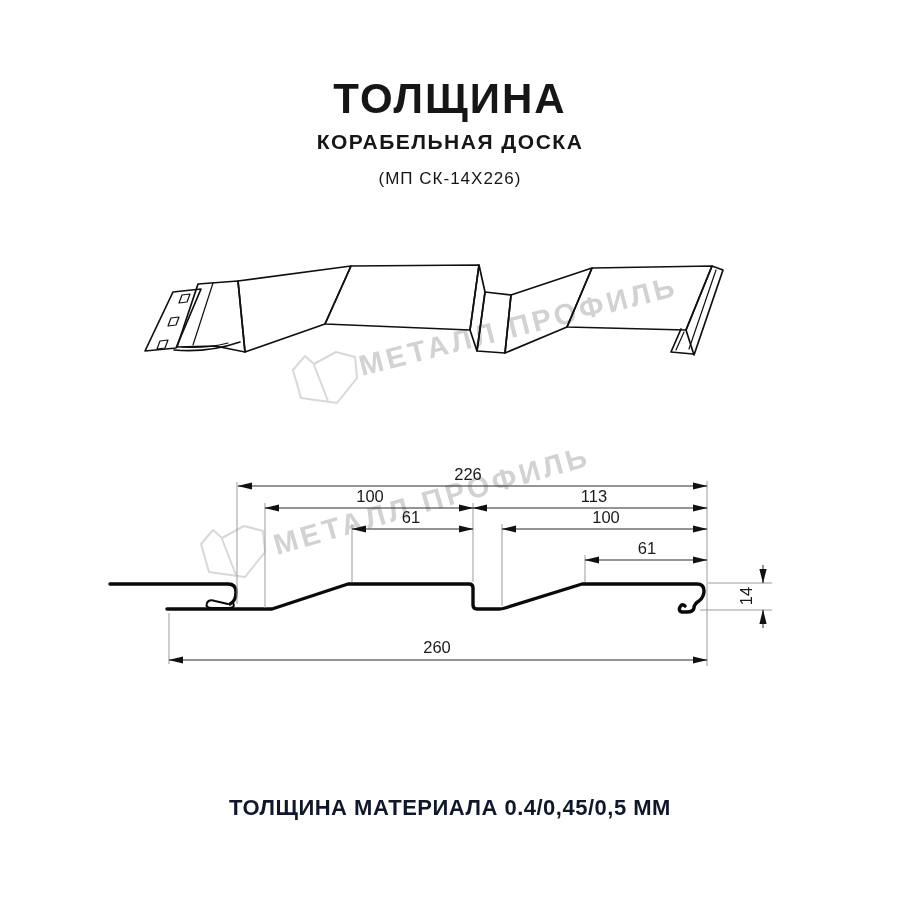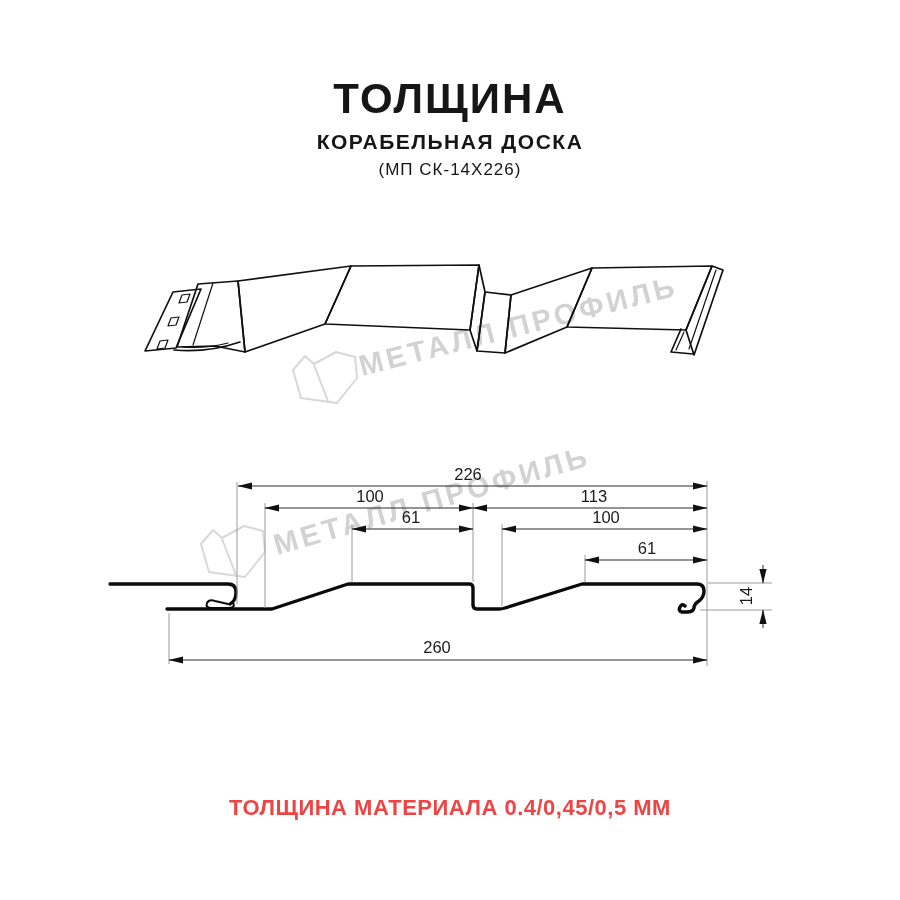--- a/index.html
+++ b/index.html
@@ -1,23 +1,23 @@
 <!DOCTYPE html>
 <html><head>
 <meta charset="utf-8">
 <style>
   html,body{margin:0;padding:0;background:#fff;}
   .page{position:relative;width:900px;height:900px;background:#ffffff;overflow:hidden;
         font-family:"Liberation Sans",sans-serif;}
   .title-block{position:absolute;left:0;right:0;top:76px;text-align:center;color:#161616;}
   .t-main{font-size:42px;font-weight:800;letter-spacing:2px;line-height:1.1;}
   .t-sub{font-size:21px;font-weight:700;letter-spacing:1.5px;margin-top:8px;}
-  .t-code{font-size:17px;font-weight:500;letter-spacing:1px;margin-top:6px;}
+  .t-code{font-size:17px;font-weight:500;letter-spacing:1px;margin-top:15px;}
   .footer-line{position:absolute;left:0;right:0;top:795px;text-align:center;
-        font-size:22px;font-weight:600;letter-spacing:.5px;color:#ef4444;}
+        font-size:22px;font-weight:600;letter-spacing:.5px;color:#0f172a;}
   svg{position:absolute;left:0;top:0;}
   .face{fill:#ffffff;stroke:none;}
   .edge{fill:none;stroke:#101010;stroke-width:1.7;stroke-linejoin:round;stroke-linecap:round;}
   .edge-thin{fill:none;stroke:#101010;stroke-width:1.2;stroke-linejoin:round;stroke-linecap:round;}
   .section{fill:none;stroke:#0a0a0a;stroke-width:3.4;stroke-linejoin:round;stroke-linecap:round;}
   .section-thin{fill:none;stroke:#0a0a0a;stroke-width:2;stroke-linecap:round;}
   .wm-logo{fill:none;stroke:#d8d8d8;stroke-width:2;stroke-linejoin:round;}
   .wm-text{fill:#d2d2d2;font-family:"Liberation Sans",sans-serif;font-size:29px;font-weight:700;letter-spacing:3.5px;}
   .ext{stroke:#9b9b9b;stroke-width:1;fill:none;}
   .dim{stroke:#2a2a2a;stroke-width:1;fill:none;}

